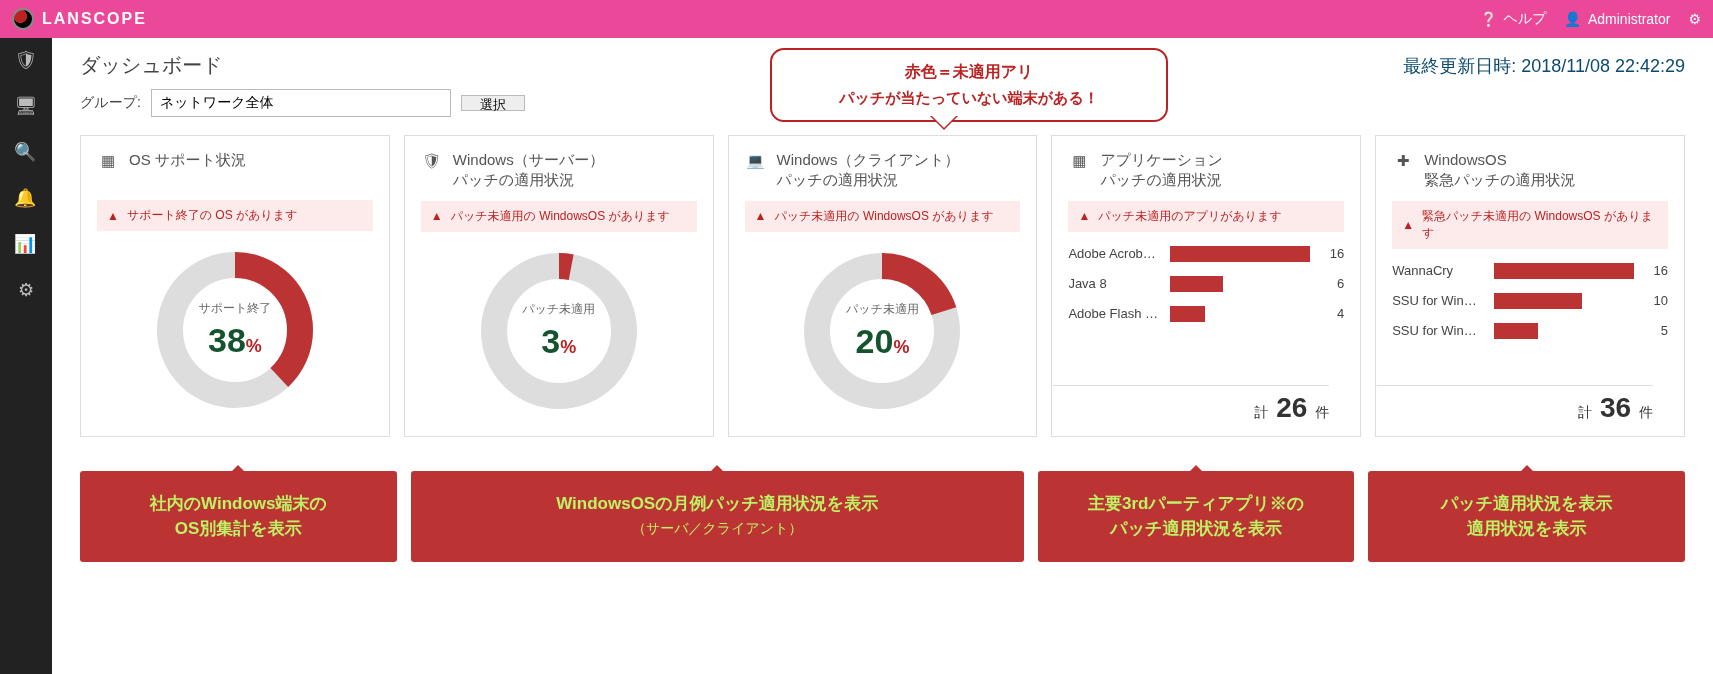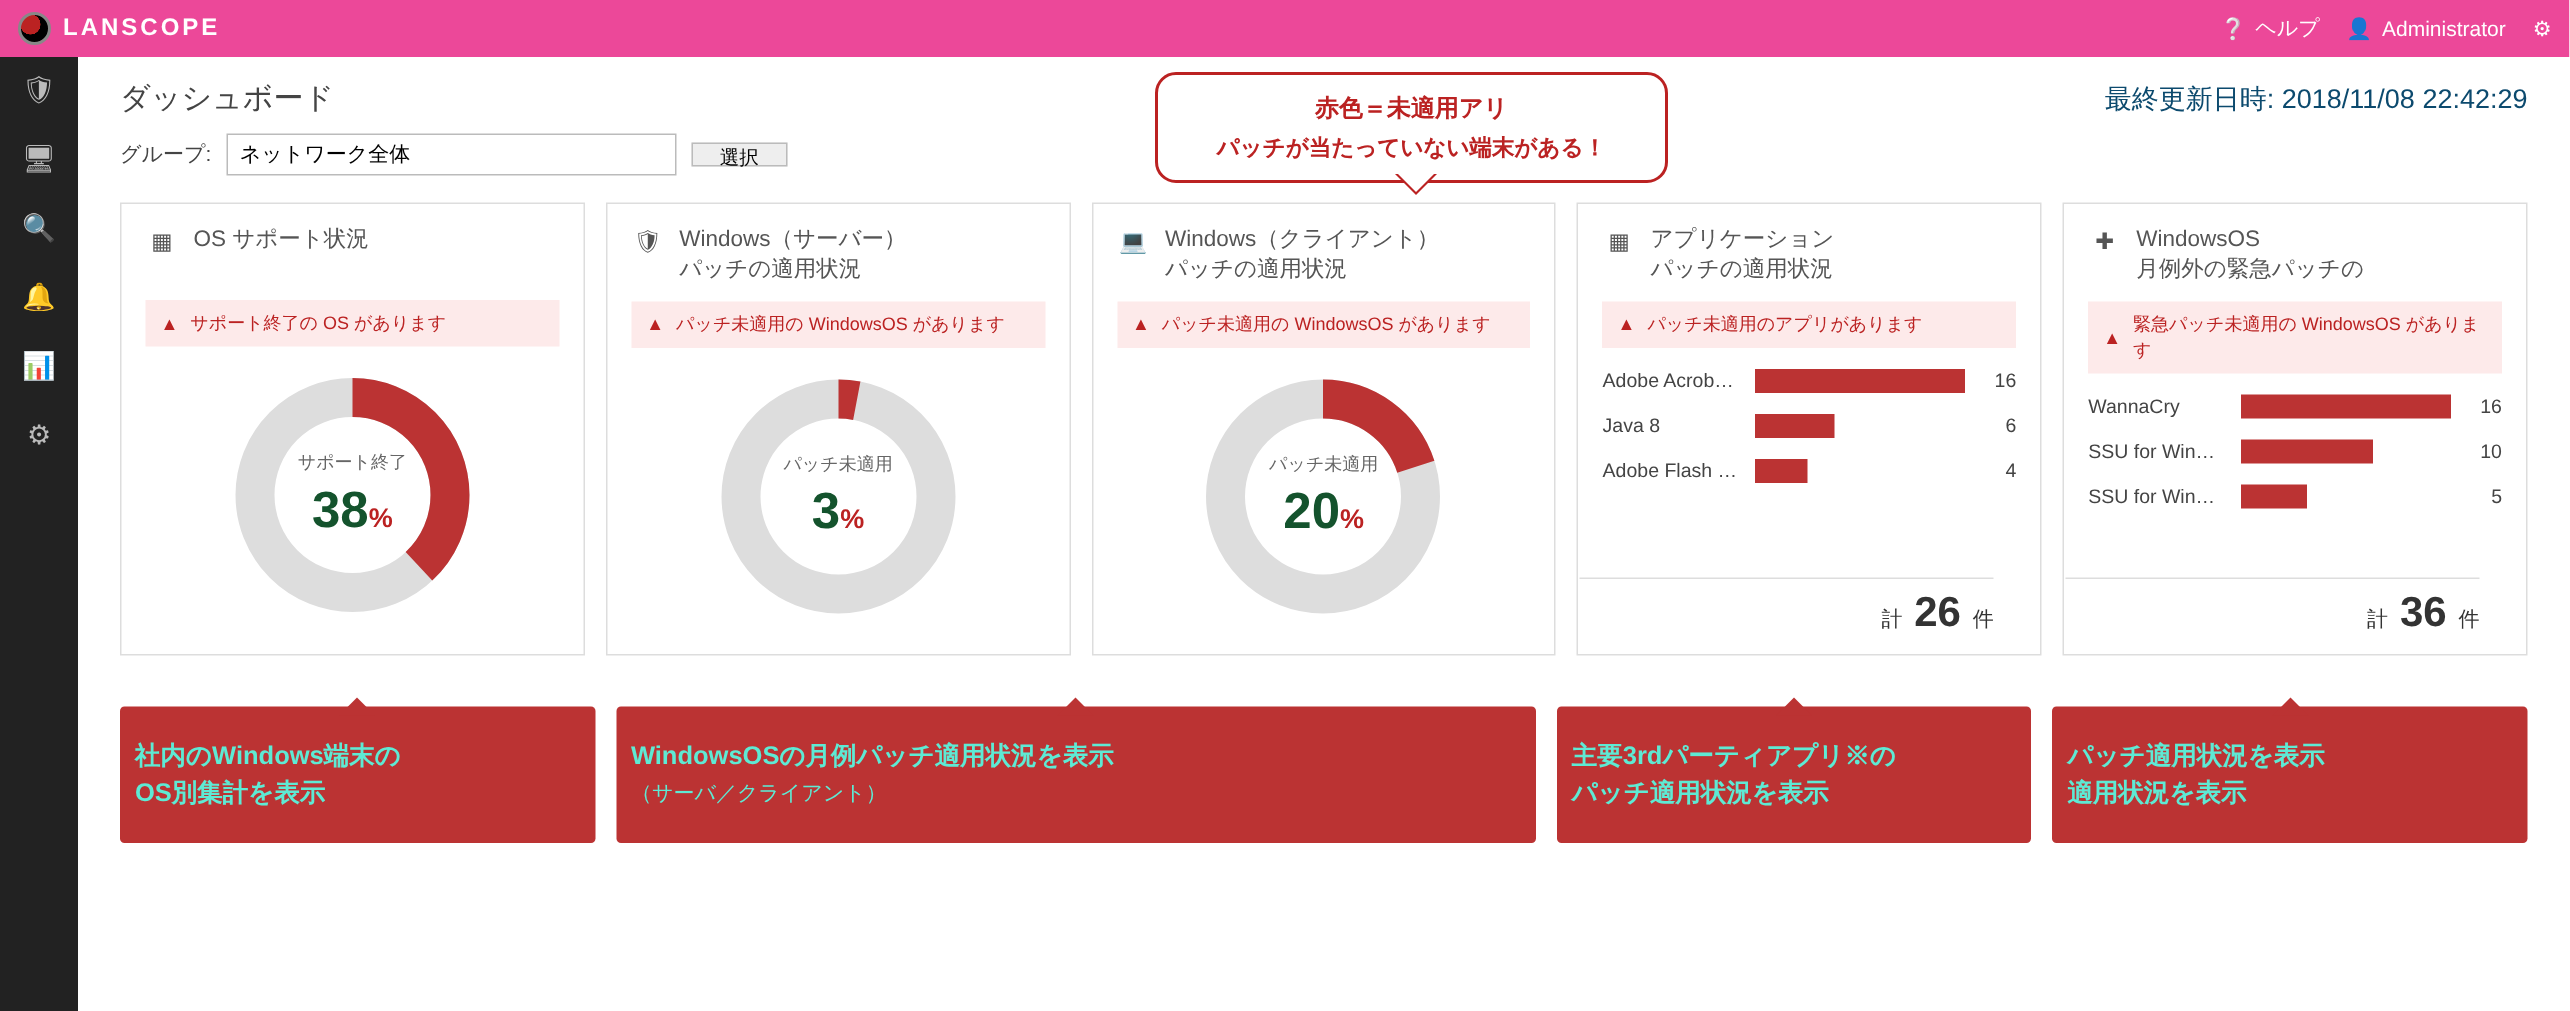--- a/index.html
+++ b/index.html
@@ -50,29 +50,29 @@
   .bar-row { display: flex; align-items: center; gap: 10px; font-size: 13px; color: #444; }
   .bar-row .bl { width: 92px; white-space: nowrap; overflow: hidden; text-overflow: ellipsis; }
   .bar-row .track { flex: 1; height: 16px; position: relative; }
   .bar-row .fill { position: absolute; left: 0; top: 0; bottom: 0; background: #b33; }
   .bar-row .bv { width: 24px; text-align: right; }
 
   .total { position: absolute; right: 31px; bottom: 12px; font-size: 14px; color: #333; border-top: 1px solid #ddd; padding-top: 6px; width: calc(100% - 32px); text-align: right; }
   .total .big { font-size: 28px; font-weight: bold; margin: 0 4px; }
 
   
-  .bubble { position: absolute; top: 48px; left: 770px; width: 342px; border: 2px solid #b22; border-radius: 14px; background: #fff; padding: 12px 18px; text-align: center; z-index: 10; }
+  .bubble { position: absolute; top: 48px; left: 770px; width: 398px; border: 2px solid #b22; border-radius: 14px; background: #fff; padding: 12px 18px; text-align: center; z-index: 10; }
   .bubble .l1 { color: #b22; font-weight: bold; font-size: 16px; margin-bottom: 6px; }
   .bubble .l2 { color: #b22; font-weight: bold; font-size: 15px; }
   .bubble::after { content: ""; position: absolute; bottom: -20px; left: 160px; border: 12px solid transparent; border-top-color: #fff; }
   .bubble::before { content: ""; position: absolute; bottom: -24px; left: 158px; border: 14px solid transparent; border-top-color: #b22; }
 
   
   .callouts { display: flex; gap: 14px; margin-top: 34px; }
-  .callout { flex: 1; background: #b33; color: #5eead4; text-align: left; padding: 20px 10px; font-size: 17px; font-weight: bold; line-height: 1.5; border-radius: 3px; position: relative; }
+  .callout { flex: 1; background: #b33; color: #bef264; text-align: center; padding: 20px 10px; font-size: 17px; font-weight: bold; line-height: 1.5; border-radius: 3px; position: relative; }
   .callout.w2 { flex: 2; }
   .callout .sub { display: block; font-size: 14px; font-weight: normal; margin-top: 2px; }
   .callout::before { content: ""; position: absolute; top: -18px; left: 50%; transform: translateX(-50%); border: 12px solid transparent; border-bottom-color: #b33; }
 
 </style>
 </head>
 <body>
 
 <div class="topbar">
   <div class="brand">
@@ -240,21 +240,21 @@
         <span class="big">26</span>
         <span>件</span>
       </div>
     </div>
 
     <div class="card">
       <div class="card-title">
         <span class="icon">✚</span>
         <span class="ttext">
           <span>WindowsOS</span><br>
-          <span>月例外の緊急パッチの</span>
+          <span>緊急パッチの適用状況</span>
         </span>
       </div>
       <div class="alert">
         <span class="warn">▲</span>
         <span>緊急パッチ未適用の WindowsOS があります</span>
       </div>
       <div class="bars">
           <div class="bar-row">
             <span class="bl">WannaCry</span>
             <span class="track">

